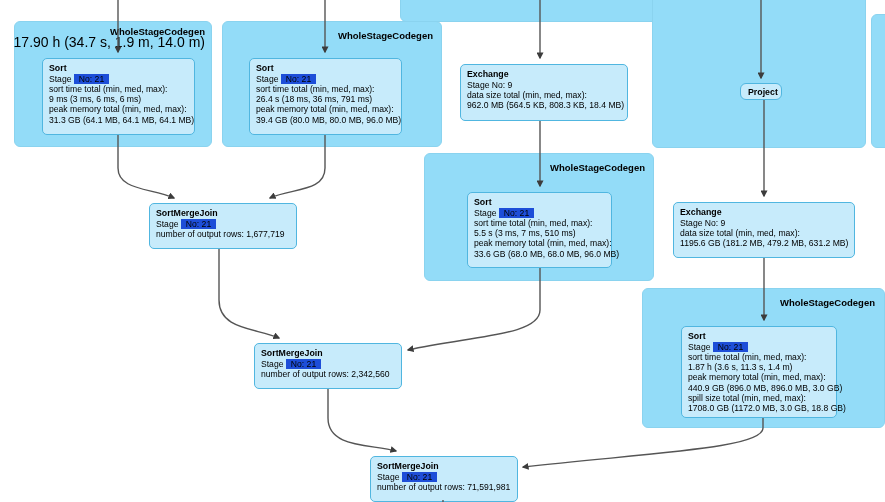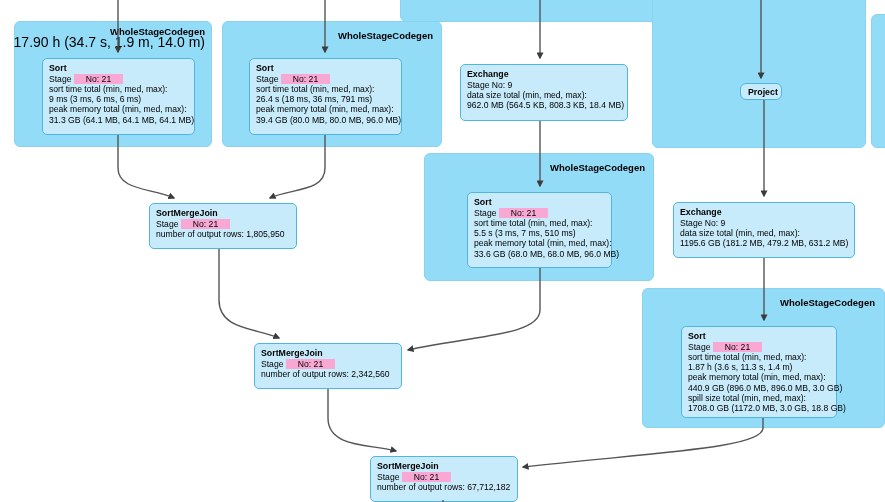--- a/index.html
+++ b/index.html
@@ -72,22 +72,22 @@
     line-height: 10.6px;
     display: block;
   }
   .node-stage {
     display: block;
     font-size: 8.6px;
     line-height: 10.3px;
     white-space: nowrap;
   }
   .hl {
-    background: #f9a8d4;
-    padding: 0 12px;
+    background: #1d4ed8;
+    padding: 0 5px;
     text-align: right;
   }
   .node-metrics {
     display: block;
     white-space: pre;
     font-size: 8.6px;
     line-height: 10.3px;
   }
   .node-metrics.tight {
   }
@@ -174,33 +174,33 @@
 1.87 h (3.6 s, 11.3 s, 1.4 m)
 peak memory total (min, med, max):
 440.9 GB (896.0 MB, 896.0 MB, 3.0 GB)
 spill size total (min, med, max):
 1708.0 GB (1172.0 MB, 3.0 GB, 18.8 GB)</span>
   </div>
 
   <div class="node" style="left:149px; top:203px; width:148px; height:46px;">
     <span class="node-title">SortMergeJoin</span>
     <span class="node-stage"><span>Stage </span><span class="hl">No: 21</span></span>
-    <span class="node-metrics tight">number of output rows: 1,805,950</span>
+    <span class="node-metrics tight">number of output rows: 1,677,719</span>
   </div>
 
   <div class="node" style="left:254px; top:343px; width:148px; height:46px;">
     <span class="node-title">SortMergeJoin</span>
     <span class="node-stage"><span>Stage </span><span class="hl">No: 21</span></span>
     <span class="node-metrics tight">number of output rows: 2,342,560</span>
   </div>
 
   <div class="node" style="left:370px; top:456px; width:148px; height:46px;">
     <span class="node-title">SortMergeJoin</span>
     <span class="node-stage"><span>Stage </span><span class="hl">No: 21</span></span>
-    <span class="node-metrics tight">number of output rows: 67,712,182</span>
+    <span class="node-metrics tight">number of output rows: 71,591,981</span>
   </div>
 
   <svg id="edges" viewBox="0 0 885 502">
     <defs>
       <marker id="arrow" viewBox="0 0 10 10" refX="8" refY="5" markerWidth="5" markerHeight="5" orient="auto-start-reverse">
         <path d="M 0 0 L 10 5 L 0 10 z" fill="#3c3c3c"></path>
       </marker>
     </defs>
     <g stroke="#555555" stroke-width="1.4" fill="none" marker-end="url(#arrow)">
 

